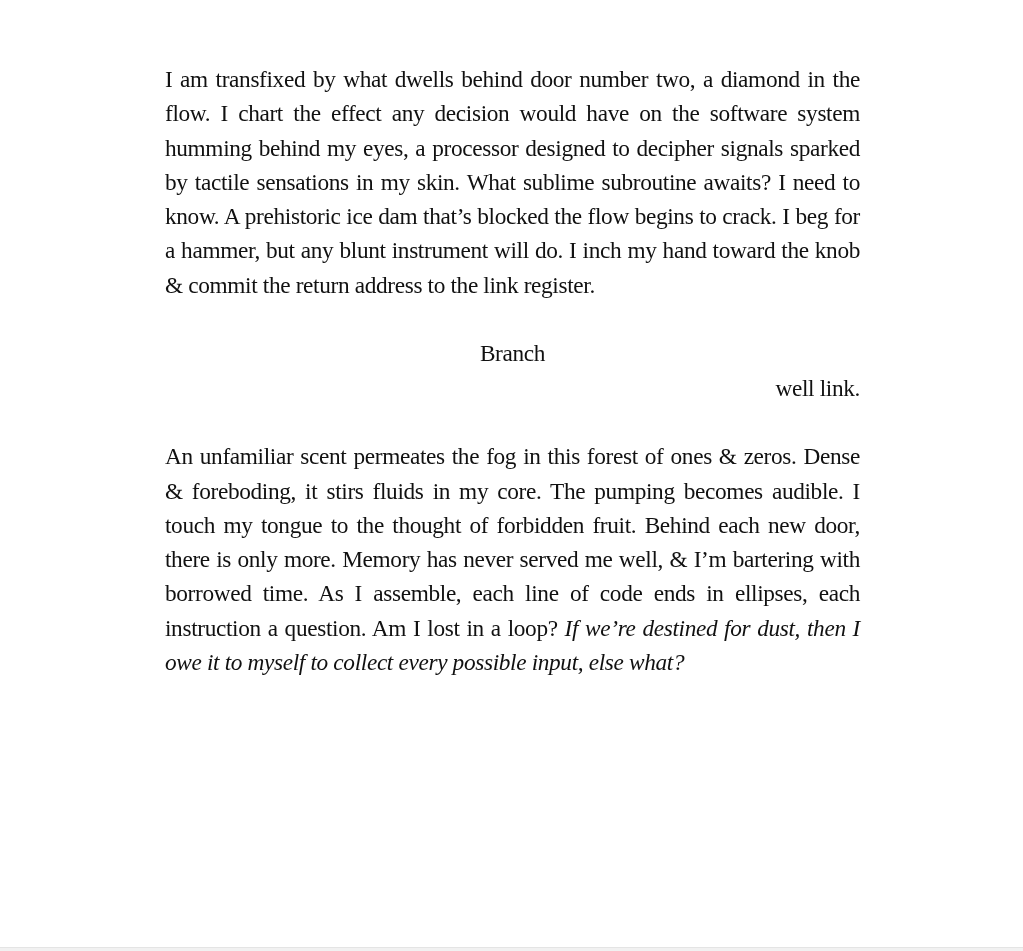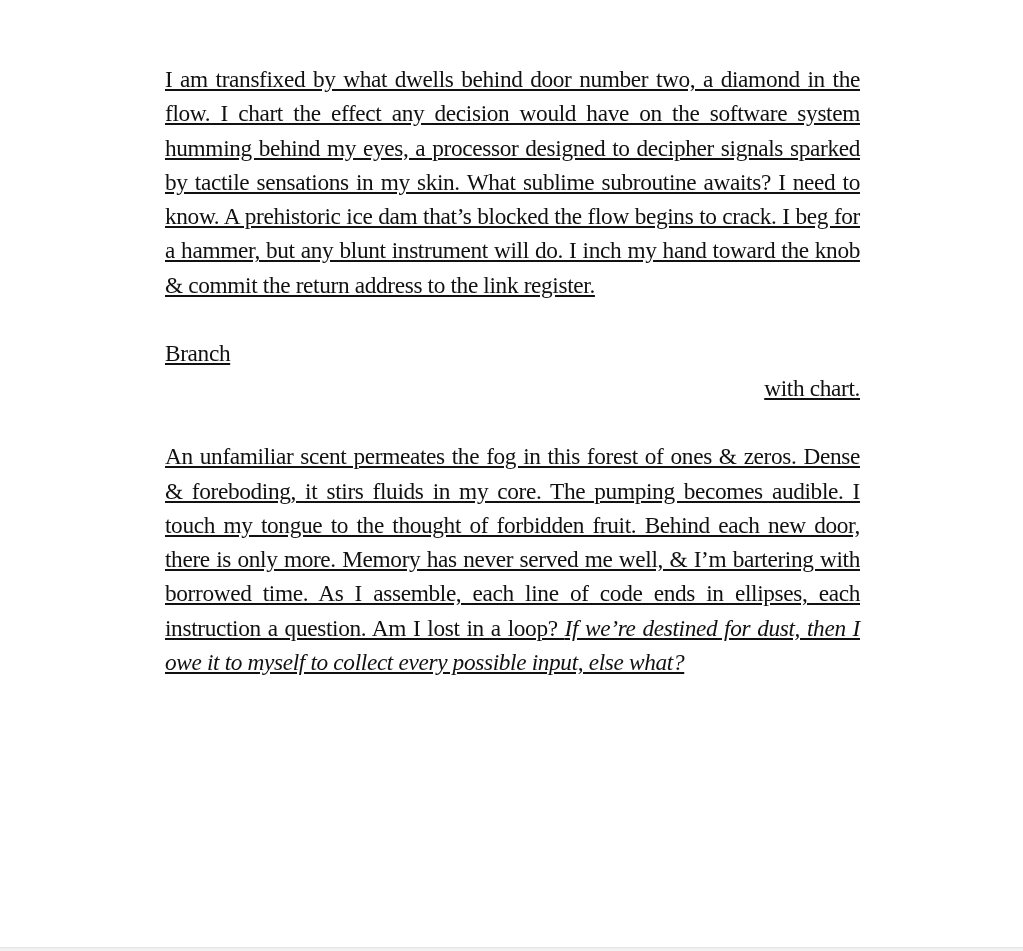--- a/index.html
+++ b/index.html
@@ -13,38 +13,37 @@
     position: relative;
     overflow: hidden;
     font-family: "Liberation Serif", "DejaVu Serif", serif;
     color: #111111;
   }
   .page {
     position: absolute;
     left: 165px;
     top: 62px;
     width: 695px;
-    text-decoration: underline;
   }
   .para {
     margin: 0;
     font-size: 23.3px;
     line-height: 34.3px;
     text-align: justify;
     letter-spacing: -0.35px;
     word-spacing: 0px;
   }
   .gap {
     height: 34.3px;
   }
   .right {
     text-align: right;
   }
   .left {
-    text-align: left;
+    text-align: center;
   }
   em {
     font-style: italic;
   }
   .bottom-rule {
     position: absolute;
     left: 0;
     right: 0;
     top: 947px;
     height: 4px;
@@ -54,21 +53,21 @@
 </style>
 </head>
 <body>
 
 <div class="page">
   <p class="para">I am transfixed by what dwells behind door number two, a diamond in the flow. I chart the effect any decision would have on the software system humming behind my eyes, a processor designed to decipher signals sparked by tactile sensations in my skin. What sublime subroutine awaits? I need to know. A prehistoric ice dam that’s blocked the flow begins to crack. I beg for a hammer, but any blunt instrument will do. I inch my hand toward the knob &amp; commit the return address to the link register.</p>
 
   <div class="gap"></div>
 
   <p class="para left">Branch</p>
-  <p class="para right">with chart.</p>
+  <p class="para right">well link.</p>
 
   <div class="gap"></div>
 
   <p class="para"><span>An unfamiliar scent permeates the fog in this forest of ones &amp; zeros. Dense &amp; foreboding, it stirs fluids in my core.  The pumping becomes audible. I touch my tongue to the thought of forbidden fruit. Behind each new door, there is only more. Memory has never served me well, &amp; I’m bartering with borrowed time. As I assemble, each line of code ends in ellipses, each instruction a question. Am I lost in a loop? </span><em>If we’re destined for dust, then I owe it to myself to collect every possible input, else what?</em></p>
 
   <div class="gap"></div>
 
 
   <div class="gap"></div>
 

